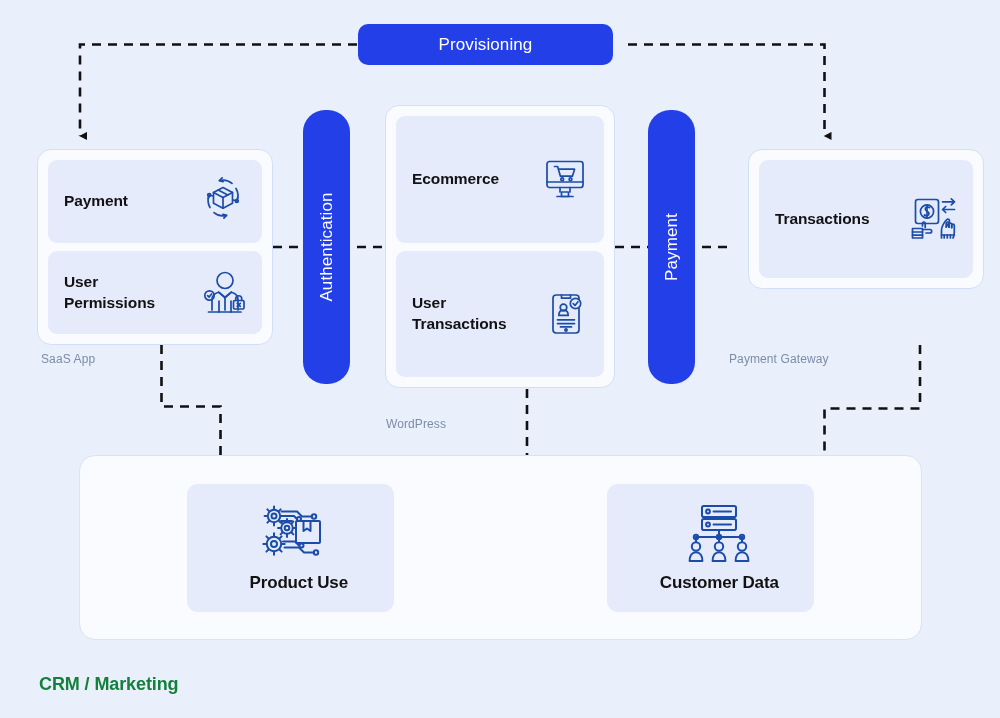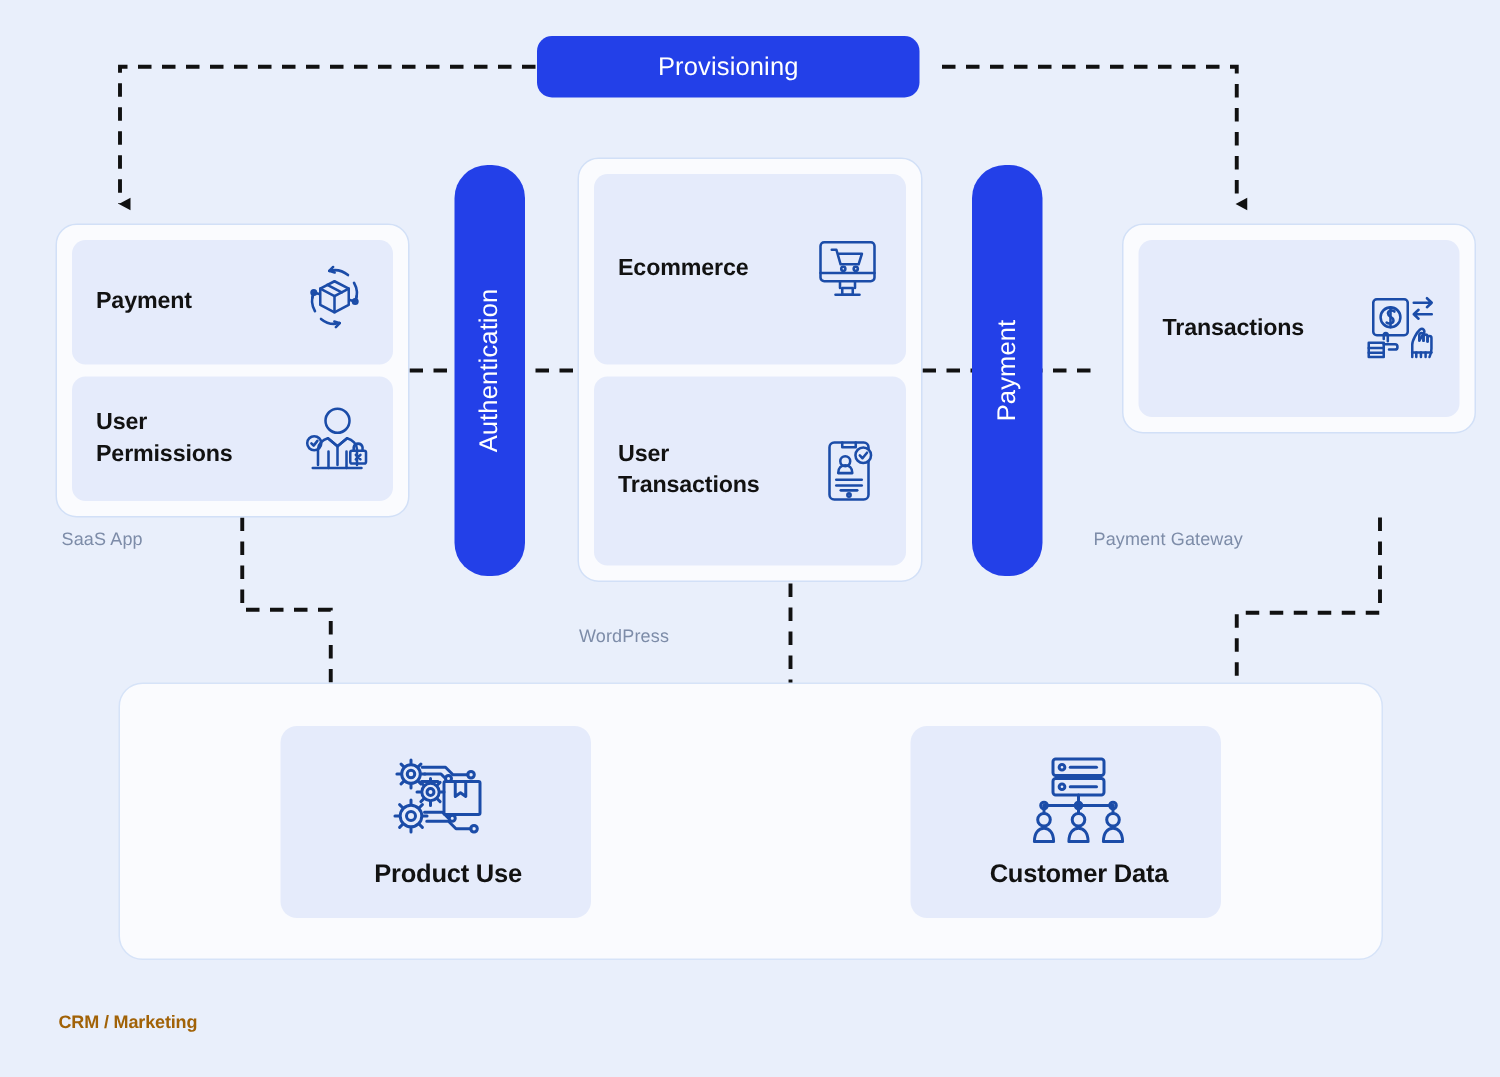--- a/index.html
+++ b/index.html
@@ -177,23 +177,23 @@
   .crm-label {
     font-size: 17px;
     font-weight: 700;
     color: #121212;
     letter-spacing: -0.15px;
   }
 
   #crm-title {
     position: absolute;
     left: 39px; top: 674px;
-    font-size: 12px;
+    font-size: 18px;
     font-weight: 700;
-    color: #a16207;
+    color: #15803d;
     letter-spacing: -0.1px;
     z-index: 10;
   }
 </style>
 </head>
 <body>
 
 <div id="stage">
 
   <svg id="connectors" viewBox="0 0 1000 718">

